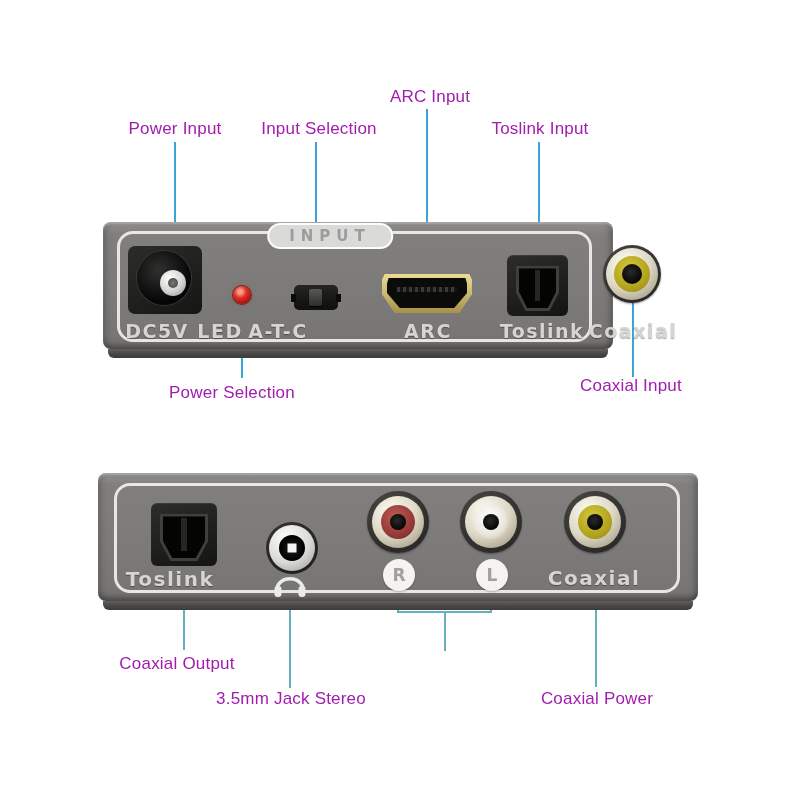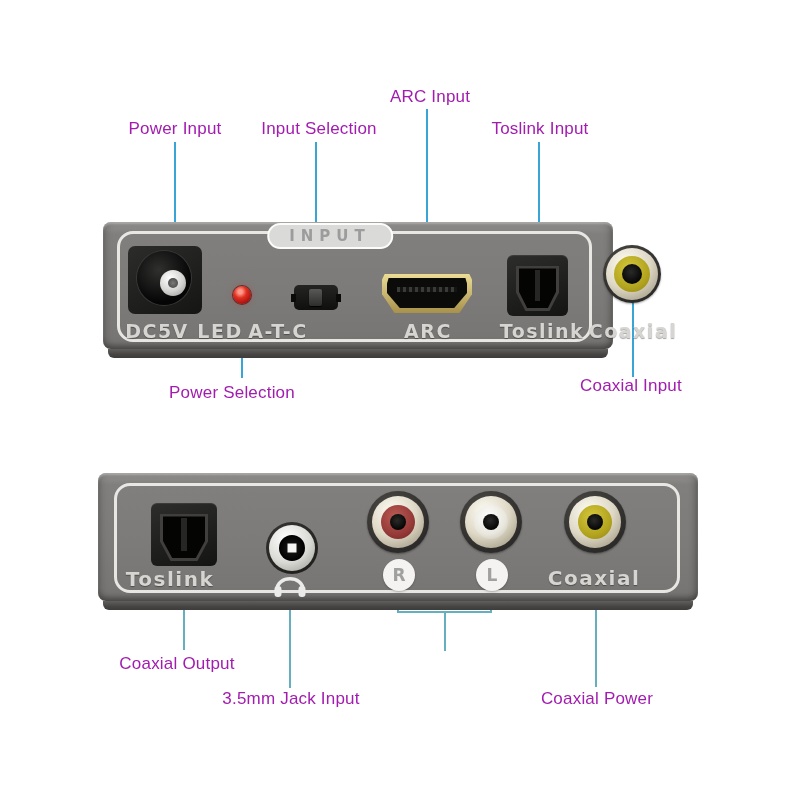--- a/index.html
+++ b/index.html
@@ -173,21 +173,21 @@
 
 <div id="canvas">
 
   <div class="clabel" id="lb-power">Power Input</div>
   <div class="clabel" id="lb-sel">Input Selection</div>
   <div class="clabel" id="lb-arc">ARC Input</div>
   <div class="clabel" id="lb-tosin">Toslink Input</div>
   <div class="clabel" id="lb-pind">Power Selection</div>
   <div class="clabel" id="lb-coaxin">Coaxial Input</div>
   <div class="clabel" id="lb-tosout">Coaxial Output</div>
-  <div class="clabel" id="lb-jack">3.5mm Jack Input</div>
+  <div class="clabel" id="lb-jack">3.5mm Jack Stereo</div>
   <div class="clabel" id="lb-coaxout">Coaxial Power</div>
 
   <div class="vline t" id="ln-power"></div>
   <div class="vline t" id="ln-sel"></div>
   <div class="vline t" id="ln-arc"></div>
   <div class="vline t" id="ln-tosin"></div>
   <div class="vline t" id="ln-pind"></div>
   <div class="vline t" id="ln-coaxin"></div>
   <div class="vline b" id="ln-tosout"></div>
   <div class="vline b" id="ln-jack"></div>

